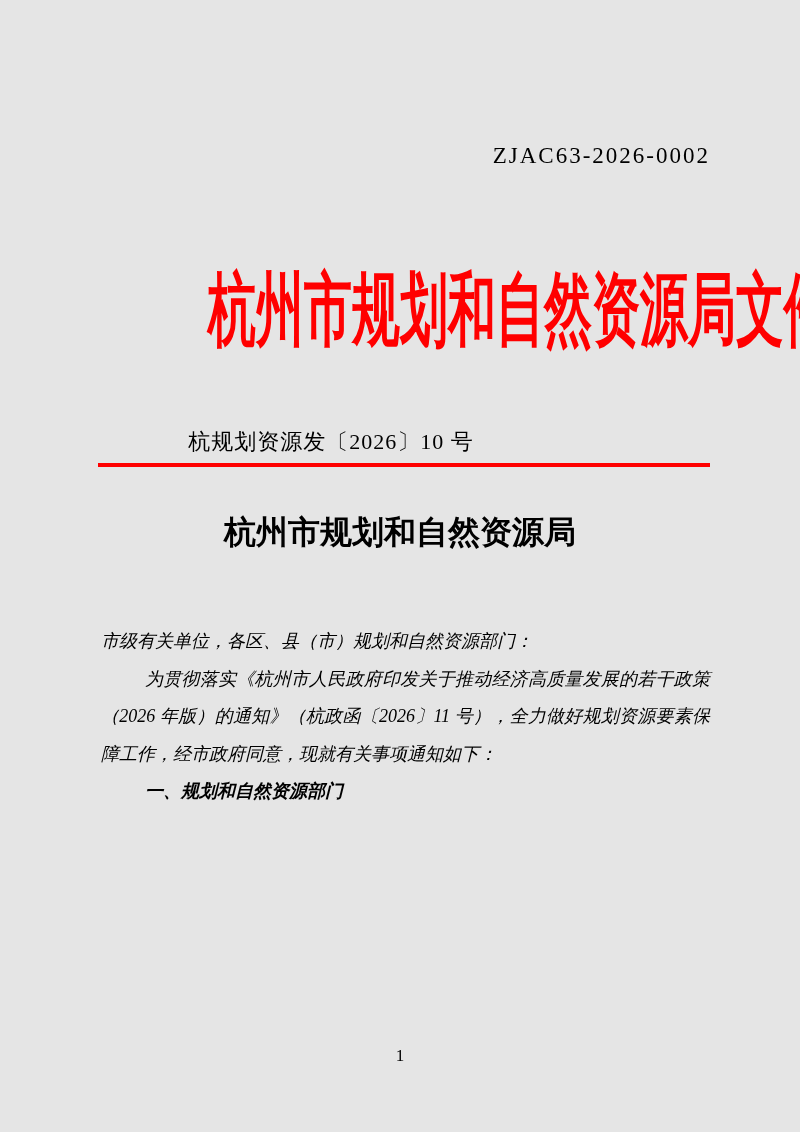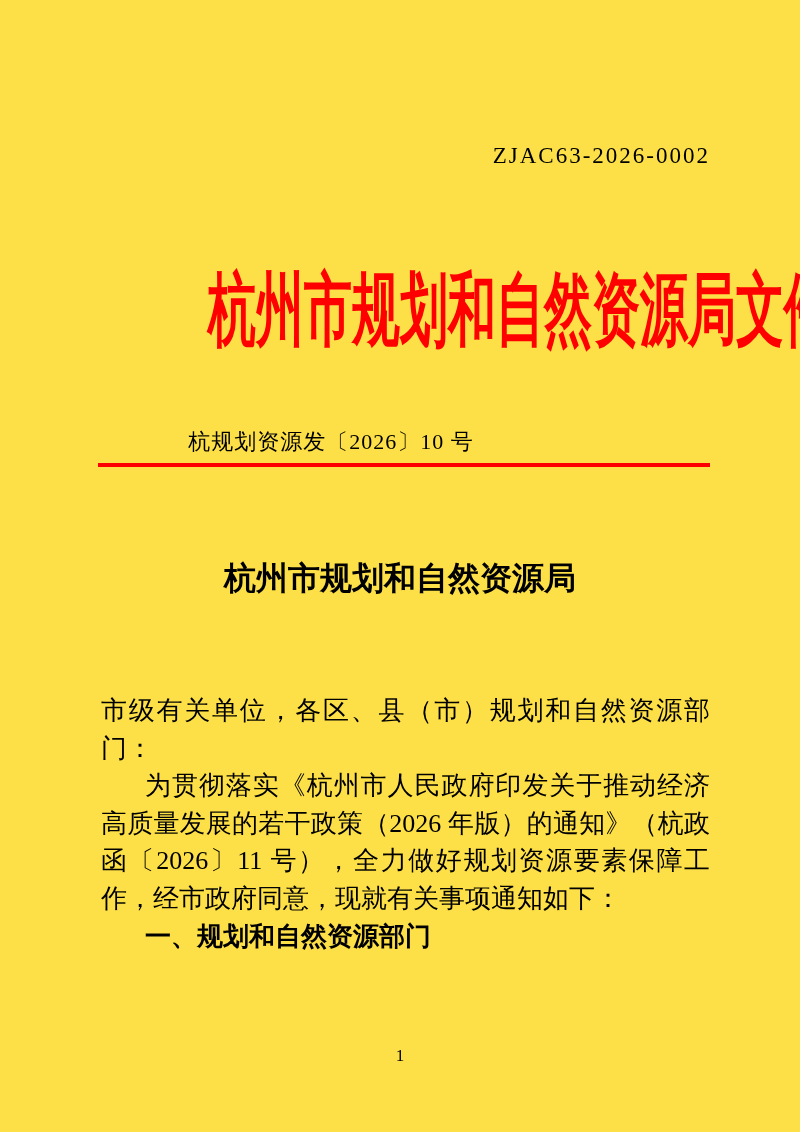--- a/index.html
+++ b/index.html
@@ -6,21 +6,21 @@
   html, body { background: #ffffff; }
   body {
     width: 800px; height: 1132px;
     position: relative;
     font-family: "Liberation Serif", "DejaVu Serif", serif;
     color: #000000;
     overflow: hidden;
   }
   .page {
     position: absolute; inset: 0;
-    background: #fde047;
+    background: #e5e5e5;
   }
   .ref-code {
     position: absolute;
     top: 143px; right: 90px;
     font-size: 23px;
     letter-spacing: 2px;
     font-family: "Liberation Serif", "DejaVu Serif", serif;
     white-space: nowrap;
   }
   .masthead {
@@ -49,35 +49,36 @@
     white-space: nowrap;
   }
   .red-line {
     position: absolute;
     top: 463px; left: 98px;
     width: 612px; height: 4px;
     background: #ff0000;
   }
   .doc-title {
     position: absolute;
-    top: 556px; left: 0; width: 800px;
+    top: 512px; left: 0; width: 800px;
     text-align: center;
     font-size: 32px;
     font-weight: bold;
     line-height: 45px;
-    font-family: Liberation Sans, sans-serif;
+    font-family: Liberation Mono, monospace;
   }
   .body-text {
     position: absolute;
-    top: 692px; left: 101px;
+    top: 623px; left: 101px;
     width: 609px;
-    font-size: 26px;
+    font-size: 18px;
     line-height: 37.6px;
     text-align: justify;
     text-justify: inter-character;
+    font-style: italic;
   }
   .body-text p { margin: 0; }
   .indent { text-indent: 44px; }
   .fill-last { text-align-last: justify; }
   .section-heading {
     font-family: "Liberation Sans", "DejaVu Sans", sans-serif;
     font-weight: bold;
     text-indent: 44px;
   }
   .page-number {

